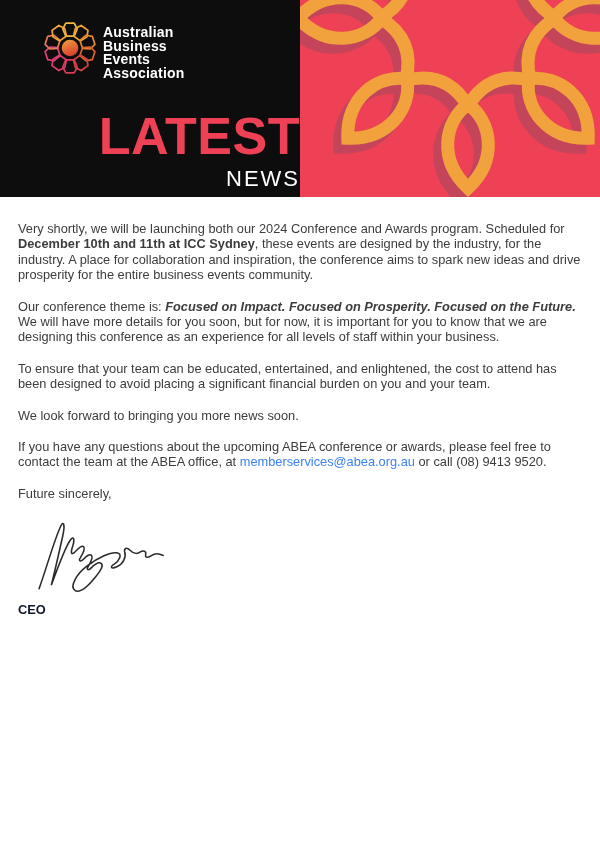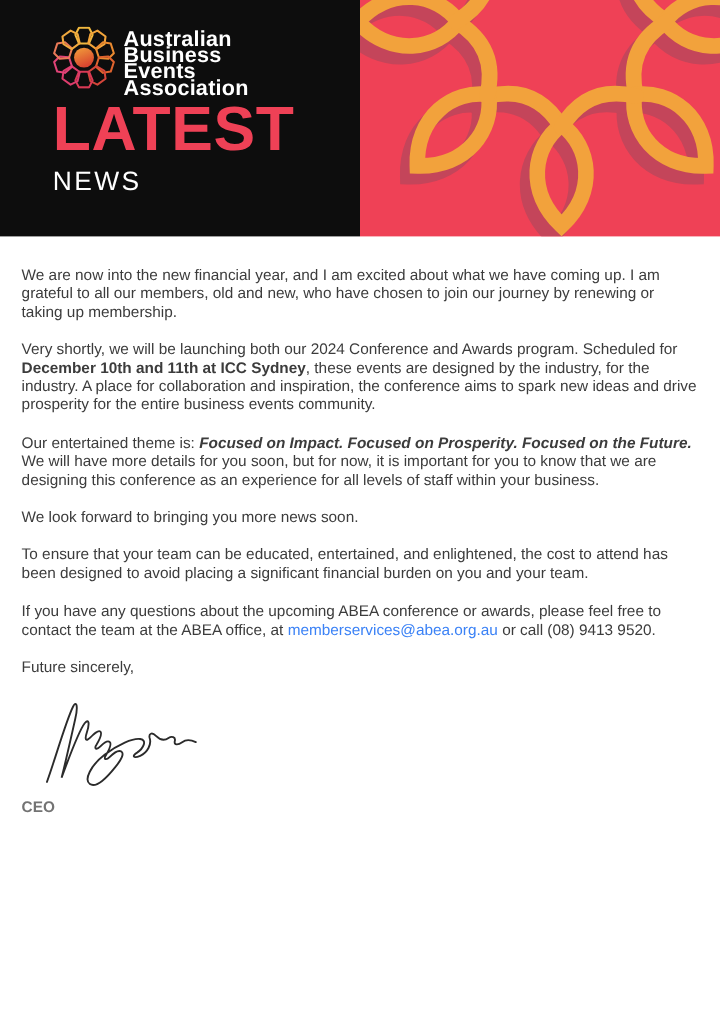--- a/index.html
+++ b/index.html
@@ -5,35 +5,35 @@
   html,body{margin:0;padding:0;background:#e9e9e9;}
   .page{
     width:600px;height:849px;margin:0 auto;background:#ffffff;
     font-family:"Liberation Sans",sans-serif;position:relative;overflow:hidden;
   }
   
   .header{display:flex;height:197px;width:600px;}
   .header-left{width:300px;height:197px;background:#0d0d0d;box-sizing:border-box;padding:22px 0 0 44px;}
   .header-right{width:300px;height:197px;background:#EF4156;position:relative;overflow:hidden;}
   .brand-row{display:flex;align-items:flex-start;gap:7px;}
-  .brand-text{color:#ffffff;font-weight:bold;font-size:18px;line-height:13.5px;padding-top:4px;letter-spacing:.2px;}
-  .masthead{margin-top:2px;}
+  .brand-text{color:#ffffff;font-weight:bold;font-size:14px;line-height:13.5px;padding-top:4px;letter-spacing:.2px;}
+  .masthead{margin-top:30px;text-align:right;}
   .masthead-latest{color:#EF4156;font-size:52px;font-weight:800;line-height:1;letter-spacing:0.5px;}
   .masthead-news{color:#ffffff;font-size:22px;font-weight:500;line-height:1;letter-spacing:2px;margin-top:6px;}
   .wreath-svg{position:absolute;left:0;top:0;}
   
   .letter{padding:24px 18px 0 18px;color:#3c3c3c;font-size:12.8px;line-height:15.4px;}
   .letter p{margin:0 0 16px 0;}
   .bold{font-weight:bold;}
   .bolditalic{font-weight:bold;font-style:italic;}
   .link{color:#3b82f6;text-decoration:none;}
   .sig-block{margin-top:6px;}
   .sig-svg{display:block;margin:4px 0 2px 14px;}
   .sig-name{font-weight:bold;color:#2f2f2f;}
-  .sig-title{font-weight:bold;color:#737373;}
+  .sig-title{font-weight:bold;color:#0f172a;}
 </style>
 </head>
 <body>
 
 <div class="page">
 
   <div class="header">
 
     <div class="header-left">
       <div class="brand-row">
@@ -118,25 +118,24 @@
         <g transform="translate(168,18)">
           <use href="#wreathG" transform="translate(-8,9)" stroke="#C4455A"></use>
           <use href="#wreathG" stroke="#F2A23C"></use>
         </g>
       </svg>
     </div>
   </div>
 
   <div class="letter">
     <div>
-        <p><span>We are now into the new financial year, and I am excited about what we have coming up. I am grateful to all our members, old and new, who have chosen to join our journey by renewing or taking up membership.</span></p>
         <p><span>Very shortly, we will be launching both our 2024 Conference and Awards program. Scheduled for </span><span class="bold">December 10th and 11th at ICC Sydney</span><span>, these events are designed by the industry, for the industry. A place for collaboration and inspiration, the conference aims to spark new ideas and drive prosperity for the entire business events community.</span></p>
-        <p><span>Our entertained theme is: </span><span class="bolditalic">Focused on Impact. Focused on Prosperity. Focused on the Future.</span><span> We will have more details for you soon, but for now, it is important for you to know that we are designing this conference as an experience for all levels of staff within your business.</span></p>
+        <p><span>Our conference theme is: </span><span class="bolditalic">Focused on Impact. Focused on Prosperity. Focused on the Future.</span><span> We will have more details for you soon, but for now, it is important for you to know that we are designing this conference as an experience for all levels of staff within your business.</span></p>
+        <p><span>To ensure that your team can be educated, entertained, and enlightened, the cost to attend has been designed to avoid placing a significant financial burden on you and your team.</span></p>
         <p><span>We look forward to bringing you more news soon.</span></p>
-        <p><span>To ensure that your team can be educated, entertained, and enlightened, the cost to attend has been designed to avoid placing a significant financial burden on you and your team.</span></p>
         <p><span>If you have any questions about the upcoming ABEA conference or awards, please feel free to contact the team at the ABEA office, at </span><a href="#" class="link">memberservices@abea.org.au</a><span> or call (08) 9413 9520.</span></p>
         <p><span>Future sincerely,</span></p>
       </div>
 
     <div class="sig-block">
 
       <svg class="sig-svg" width="140" height="83" viewBox="0 0 160 95">
         <path d="M8 82 C 16 60, 26 24, 33 10 C 36 4, 38 9, 35 22 C 31 40, 26 62, 22 78
                  C 30 56, 38 34, 44 26 C 48 21, 49 26, 46 35 C 44 41, 45 44, 49 40
                  C 53 36, 57 32, 59 34 C 61 36, 58 42, 55 47 C 53 50, 55 52, 59 48

